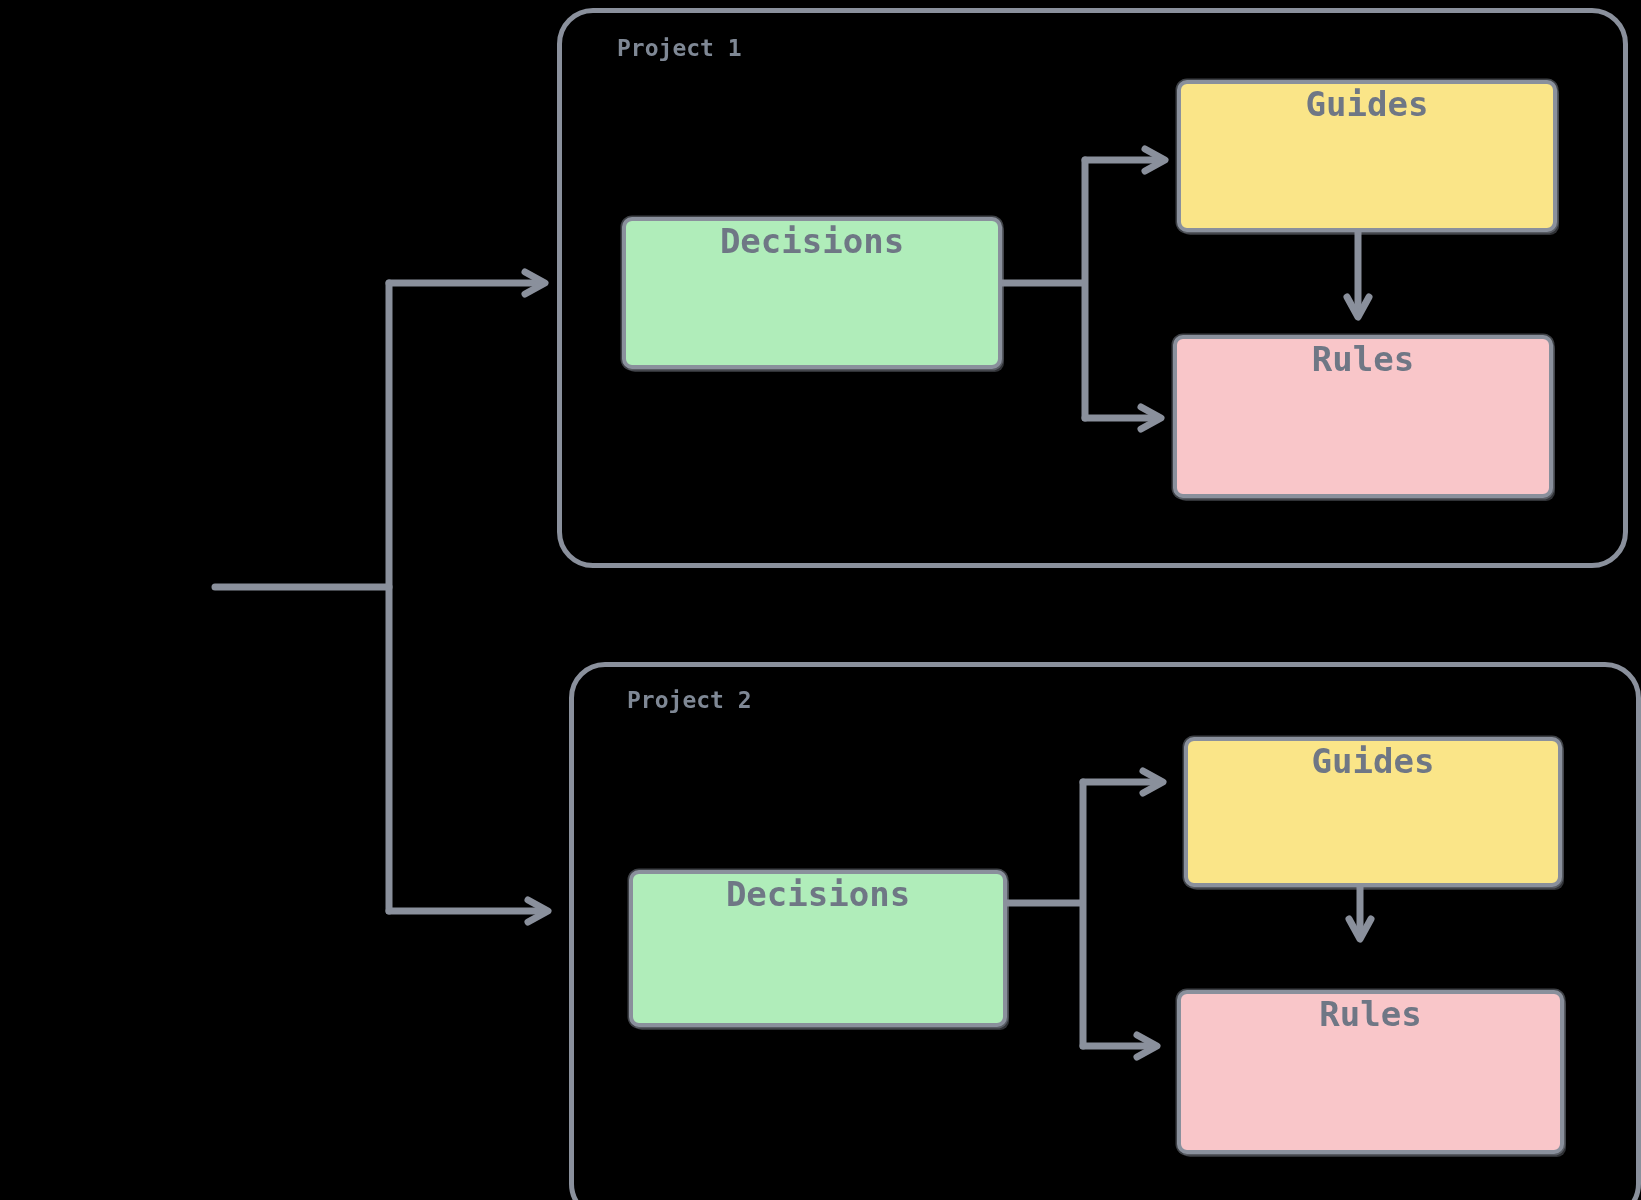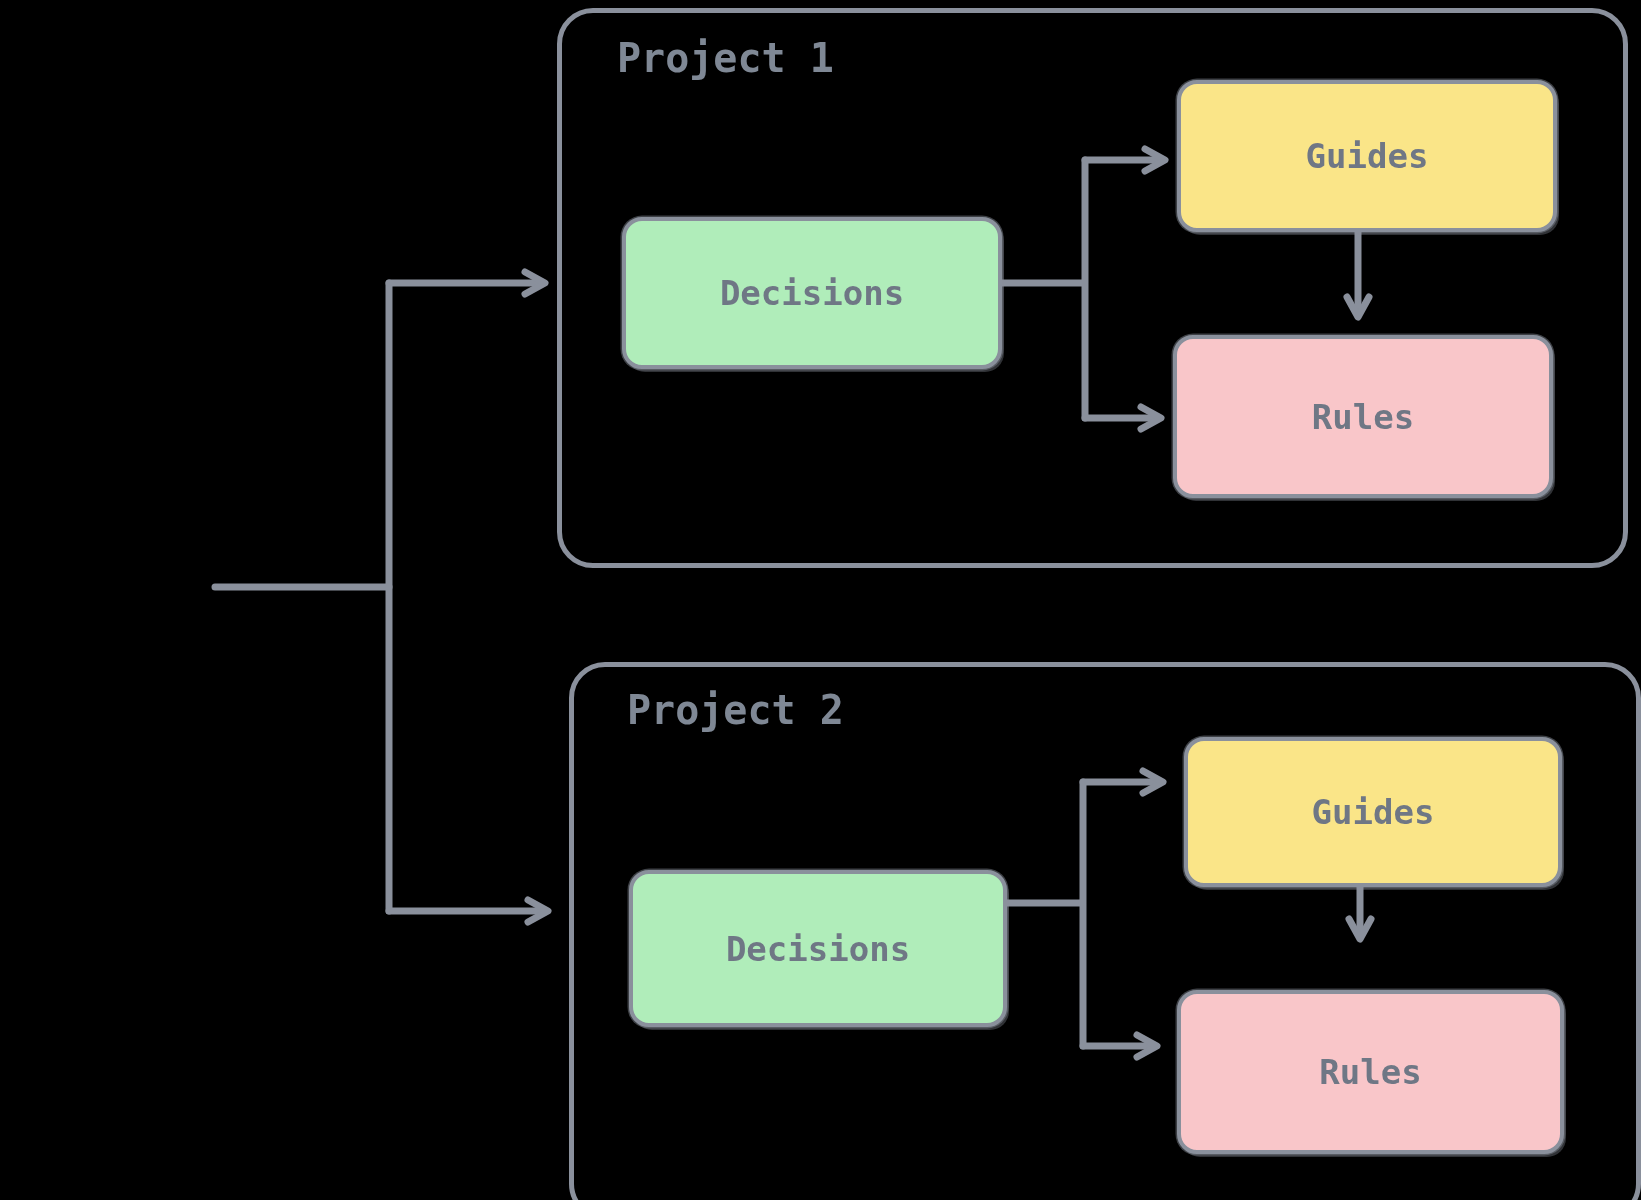--- a/index.html
+++ b/index.html
@@ -26,28 +26,28 @@
     font-size:33px;font-weight:700;color:var(--label-text);
     letter-spacing:0px;white-space:nowrap;
   }
   .container{
     position:absolute;border:5px solid var(--stroke);border-radius:36px;
     background:transparent;
   }
   .p1{left:557px;top:8px;width:1071px;height:560px;}
   .p2{left:560px;top:662px;width:1072px;height:558px;margin-left:9px;}
   .ptitle{
-    position:absolute;font-size:40px;font-weight:700;color:var(--title-text);
+    position:absolute;font-size:23px;font-weight:700;color:var(--title-text);
     white-space:nowrap;
   }
   .p1 .ptitle{left:55px;top:22px;}
   .p2 .ptitle{left:53px;top:20px;}
   .node{
-    position:absolute;display:flex;align-items:center;justify-content:center;
-    border:4px solid var(--stroke);border-radius:20px;
+    position:absolute;display:flex;align-items:flex-start;justify-content:center;
+    border:4px solid var(--stroke);border-radius:10px;
     box-shadow:0 0 0 1.5px rgba(138,144,156,0.45), 3px 4px 0 -1px rgba(138,144,156,0.35);
   }
   .nlabel{font-size:34px;font-weight:700;color:var(--node-text);white-space:nowrap;}
   .green{background:var(--node-green);}
   .yellow{background:var(--node-yellow);}
   .pink{background:var(--node-pink);}
   
   .p1 .d{left:60px;top:204px;width:380px;height:152px;}
   .p1 .g{left:615px;top:67px;width:380px;height:152px;}
   .p1 .r{left:611px;top:322px;width:380px;height:163px;}

